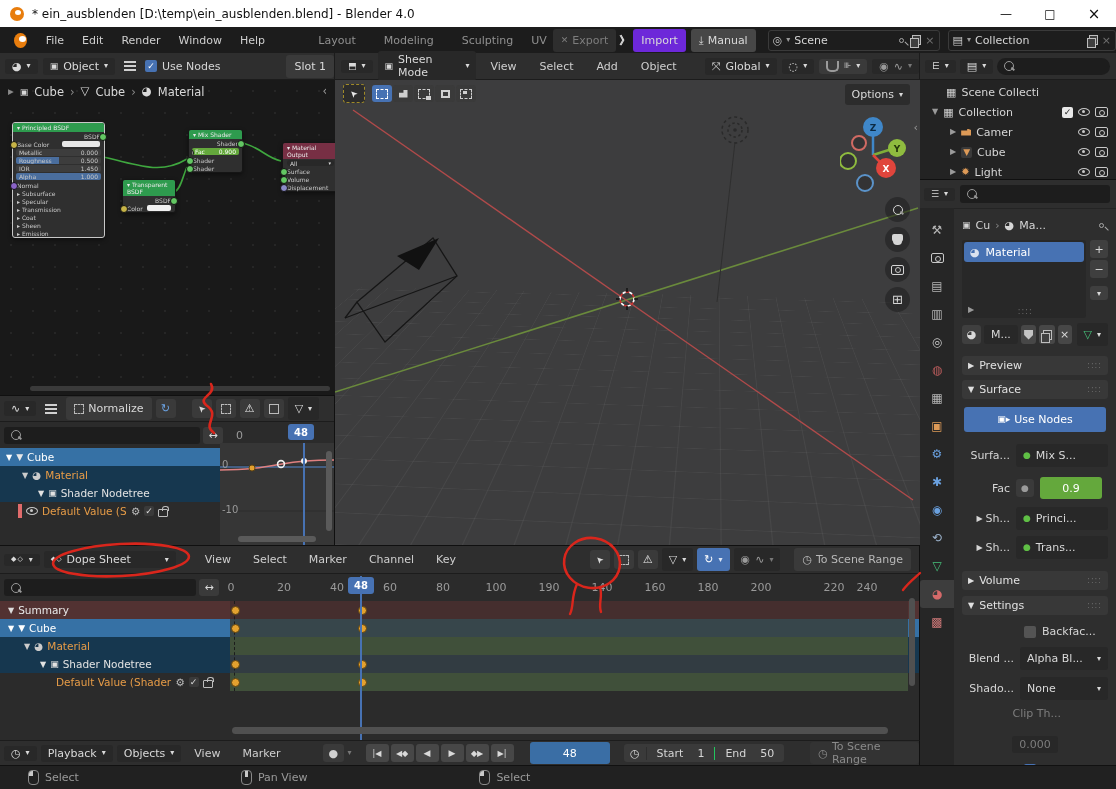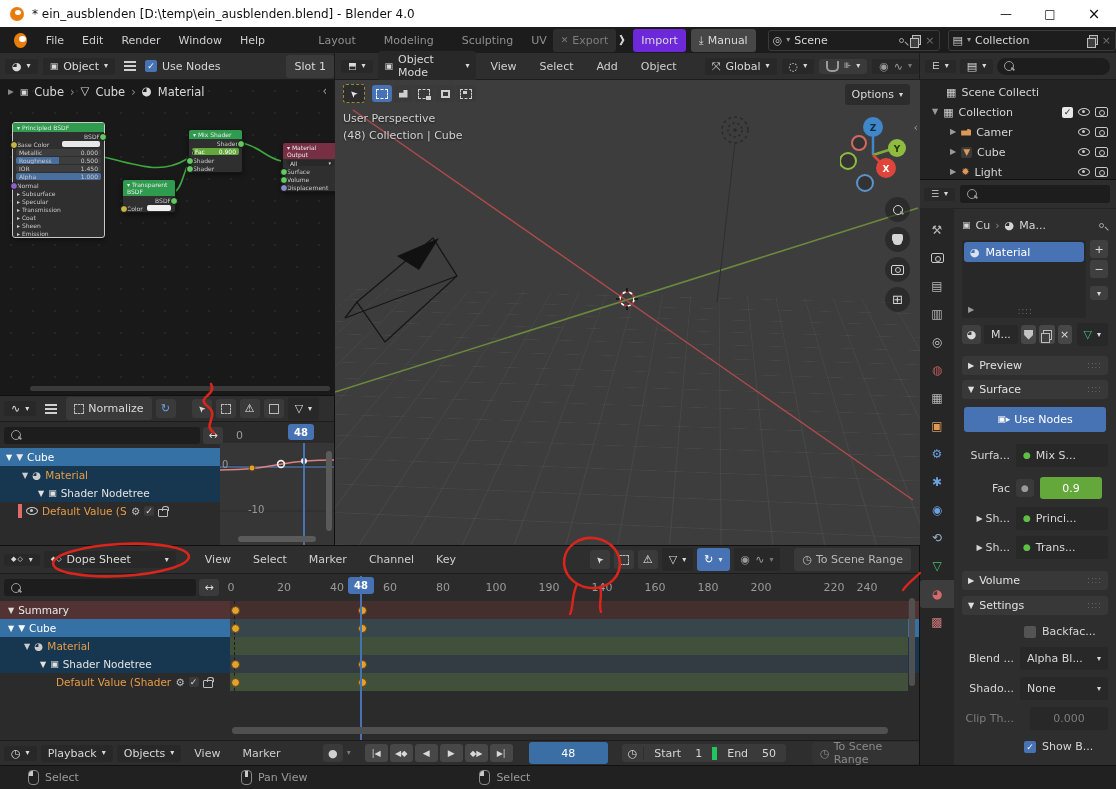--- a/index.html
+++ b/index.html
@@ -120,21 +120,21 @@
     <span>Use Nodes</span>
     <span class="btn" style="margin-left:auto;margin-right:0;background:#3a3a3a;height:19px;">Slot 1</span>
   </div>
   <div class="abs row hdr" style="left:335px;top:53px;width:585px;height:27px;border-right:1px solid #1c1c1c;gap:5px;padding-left:6px;box-sizing:border-box;">
     <span class="dd">
         <span class="ic" style="font-size:9px;">⬒</span>
         <span class="ic" style="font-size:8px;">▾</span>
       </span>
     <span class="dd">
         <span class="ic" style="font-size:9px;">▣</span>
-        <span>Object Mode</span>
+        <span>Sheen Mode</span>
         <span class="ic" style="font-size:8px;">▾</span>
       </span>
     <span class="mi">View</span>
     <span class="mi">Select</span>
     <span class="mi">Add</span>
     <span class="mi">Object</span>
     <span class="dd" style="margin-left:14px;">
         <span class="ic">⤧</span>
         <span>Global</span>
         <span class="ic" style="font-size:8px;">▾</span>
@@ -353,24 +353,20 @@
               <span style="position:absolute;left:2px;top:1.5px;width:4px;height:3px;background:#cfcfcf;"></span>
             </span>
           </span>
       </span>
     </div>
     <span class="dd" style="position:absolute;right:10px;top:4px;height:17px;background:#2c2c2c;">
         <span>Options</span>
         <span class="ic" style="font-size:8px;">▾</span>
       </span>
 
-    <div style="position:absolute;left:8px;top:30px;color:#d0d0d0;font-size:11px;line-height:17px;text-shadow:0 1px 2px rgba(0,0,0,.6);">
-      <div>User Perspective</div>
-      <div>(48) Collection | Cube</div>
-    </div>
 
     <svg width="74" height="92" style="position:absolute;left:505px;top:30px;">
       <line x1="33" y1="45" x2="33" y2="17" stroke="#3f87c9" stroke-width="2.5"></line>
       <line x1="33" y1="45" x2="55" y2="38" stroke="#7fae38" stroke-width="2.5"></line>
       <line x1="33" y1="45" x2="46" y2="58" stroke="#e0453c" stroke-width="2.5"></line>
       <circle cx="33" cy="17" r="10" fill="#3f87c9"></circle>
       <circle cx="57" cy="38" r="9" fill="#8fbc3f"></circle>
       <circle cx="46" cy="58" r="10" fill="#e0453c"></circle>
       <circle cx="19" cy="33" r="7" fill="rgba(0,0,0,.15)" stroke="#d06a63" stroke-width="2"></circle>
       <circle cx="8" cy="51" r="8" fill="rgba(0,0,0,.15)" stroke="#8fbc3f" stroke-width="2"></circle>
@@ -581,21 +577,21 @@
             <span class="ic" style="font-size:8px;">▾</span>
           </span>
       </div>
       <div class="row" style="margin-top:7px;gap:6px;">
         <span style="width:52px;text-align:right;">Shado...</span>
         <span class="dd" style="flex:1;height:19px;justify-content:space-between;">
             <span>None</span>
             <span class="ic" style="font-size:8px;">▾</span>
           </span>
       </div>
-      <div class="row" style="margin-top:7px;gap:16px;">
+      <div class="row" style="margin-top:7px;gap:16px;flex-direction:column;">
         <span style="width:52px;text-align:right;color:#7d7d7d;">Clip Th...</span>
         <span class="dd" style="flex:1;height:19px;justify-content:center;color:#7d7d7d;">
             <span>0.000</span>
           </span>
       </div>
       <div class="row" style="margin-top:10px;gap:6px;padding-left:62px;">
         <span class="chk">✓</span>
         <span>Show B...</span>
       </div>
     </div>
@@ -673,21 +669,21 @@
         <line x1="0" y1="23" x2="115" y2="23" stroke="#2c2c2c" stroke-width="1"></line>
         <line x1="0" y1="68" x2="115" y2="68" stroke="#2c2c2c" stroke-width="1"></line>
         <line x1="0" y1="24" x2="115" y2="24" stroke="#4a6e9e" stroke-width="1.4"></line>
         <path d="M0,27 C 30,27 45,24 62,21 C 78,18 95,17 115,17" stroke="#e08080" stroke-width="1.6" fill="none"></path>
         <circle cx="32" cy="25" r="3" fill="#e3a12f" stroke="#5d4210"></circle>
         <circle cx="61" cy="21" r="3.4" fill="none" stroke="#f0f0f0" stroke-width="1.6"></circle>
         <circle cx="84" cy="18" r="3" fill="#f0f0f0"></circle>
       </svg>
       <div style="position:absolute;left:83px;top:0;bottom:0;width:2px;background:#4772b3;"></div>
       <span style="position:absolute;left:2px;top:16px;color:#9a9a9a;font-size:10px;">0</span>
-      <span style="position:absolute;left:2px;top:61px;color:#9a9a9a;font-size:10px;margin-left:26px;">-10</span>
+      <span style="position:absolute;left:2px;top:61px;color:#9a9a9a;font-size:10px;">-10</span>
       <div style="position:absolute;right:2px;top:8px;width:6px;height:80px;border-radius:3px;background:#5a5a5a;"></div>
       <div style="position:absolute;left:18px;bottom:3px;width:78px;height:6px;border-radius:3px;background:#5a5a5a;"></div>
     </div>
   </div>
 
   <div class="abs" style="left:0;top:545px;width:920px;height:195px;background:#2b2b2b;border-top:1px solid #101010;border-right:1px solid #101010;box-sizing:border-box;overflow:hidden;">
     <div class="row hdr" style="height:27px;gap:4px;padding-left:4px;">
       <span class="dd">
           <span class="ic" style="font-size:7px;letter-spacing:1px;">◆◇<br></span>
           <span class="ic" style="font-size:8px;">▾</span>
@@ -836,21 +832,21 @@
     </span>
     <span class="dd" style="width:72px;height:18px;justify-content:center;margin-left:12px;background:#3a6ea5;color:#fff;">
         <span>48</span>
       </span>
     <span class="row" style="gap:0;margin-left:10px;background:#3a3a3a;border-radius:3px;height:18px;">
       <span class="ic" style="padding:0 6px;">◷</span>
       <span class="row" style="gap:14px;padding:0 10px;border-left:1px solid #2e2e2e;">
           <span>Start</span>
           <span>1</span>
         </span>
-      <span class="row" style="gap:14px;padding:0 10px;border-left:5px solid #22c55e;">
+      <span class="row" style="gap:14px;padding:0 10px;border-left:1px solid #22c55e;">
           <span>End</span>
           <span>50</span>
         </span>
     </span>
     <span class="btn" style="height:18px;background:#333;color:#8a8a8a;margin-left:22px;">
         <span class="ic">◷</span>
         <span>To Scene Range</span>
       </span>
   </div>
 

